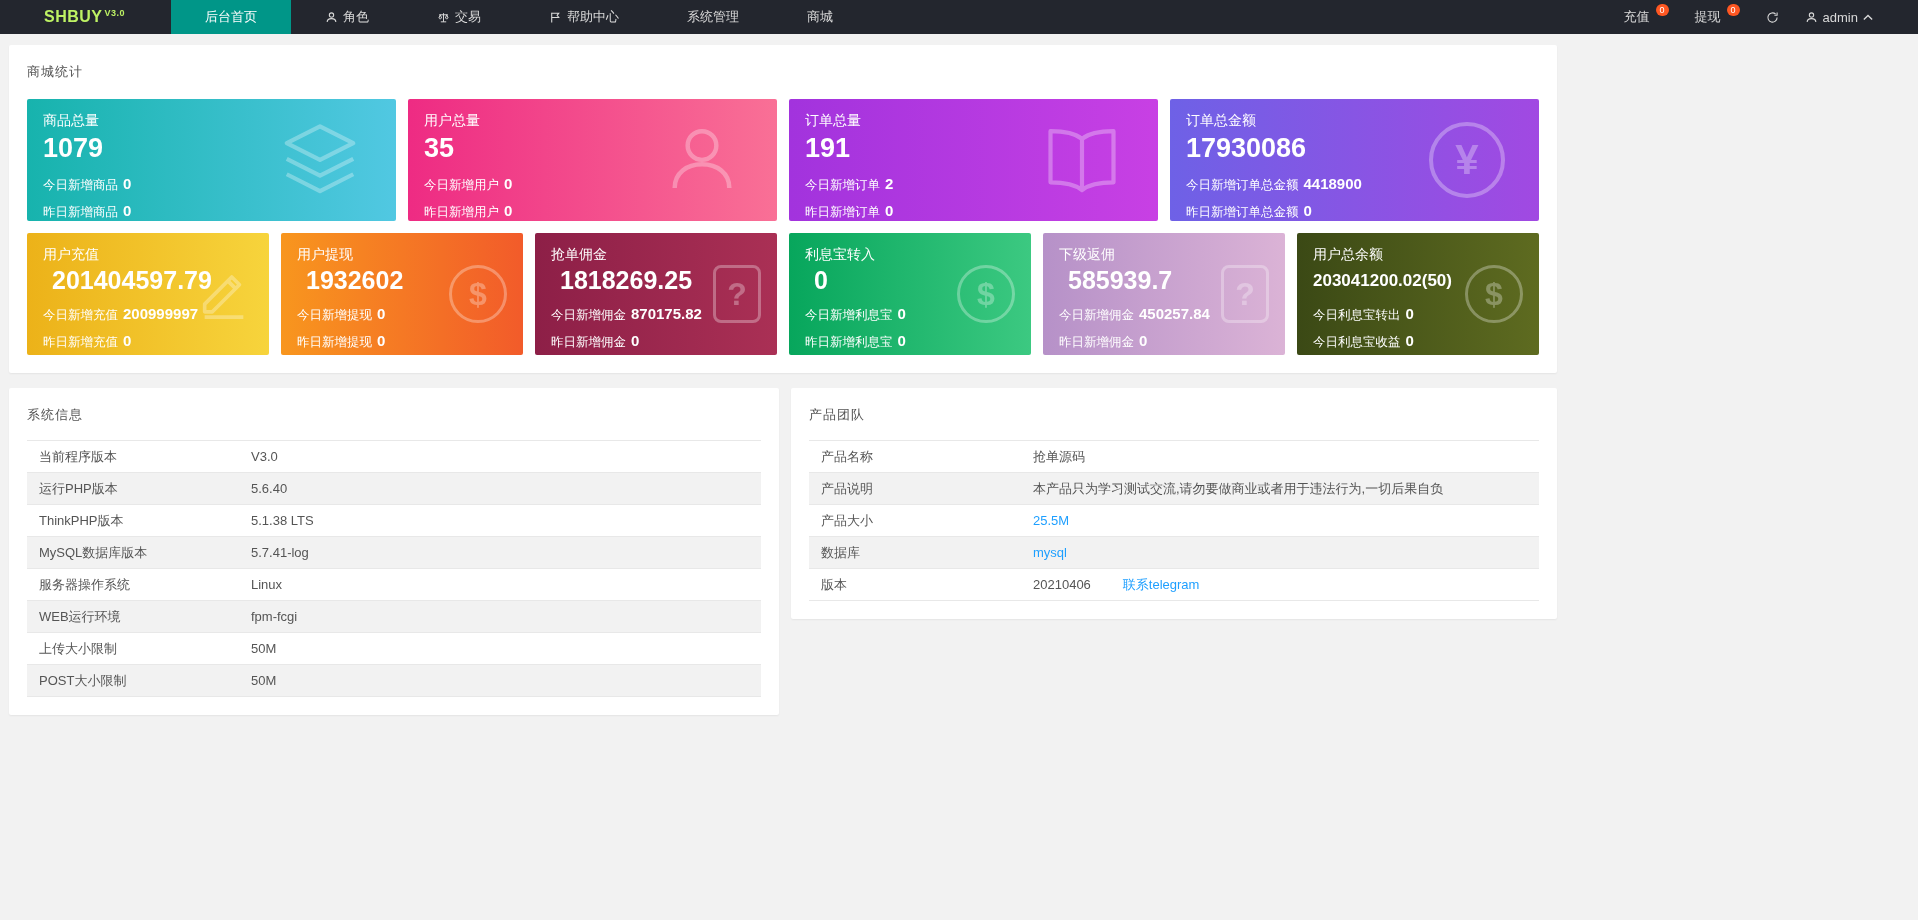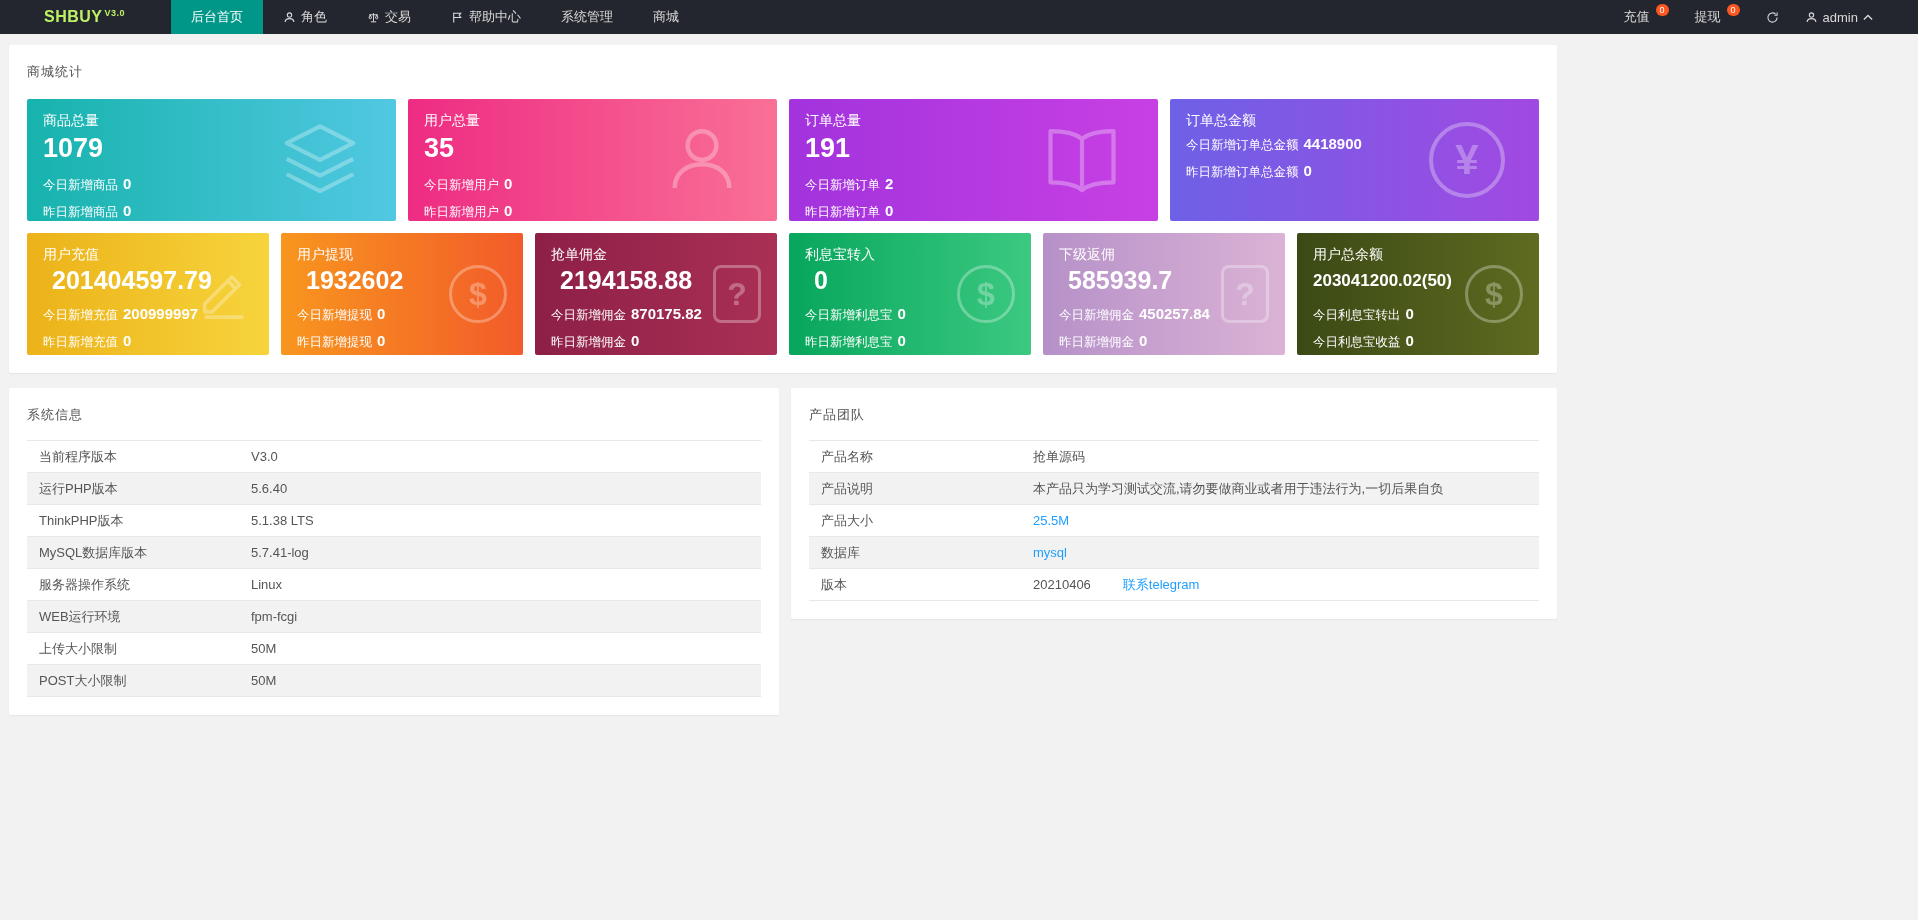--- a/index.html
+++ b/index.html
@@ -8,21 +8,21 @@
     background:#f2f2f2;
     font-family:"Liberation Sans","DejaVu Sans",sans-serif;
     font-size:13px; color:#333;
   }
 
   
   .navbar { height:34px; background:#23262e; display:flex; align-items:stretch; color:#d9d9d9; font-size:13px; }
   .logo { display:flex; align-items:center; padding:0 46px 0 44px; color:#bef264; font-size:16px; font-weight:bold; letter-spacing:.5px; white-space:nowrap; }
   .logo sup { font-size:9px; margin-left:2px; transform:translateY(-4px); font-weight:bold; }
   .nav-menu { display:flex; align-items:stretch; }
-  .nav-item { display:flex; align-items:center; gap:5px; padding:0 20px; cursor:pointer; white-space:nowrap; }
+  .nav-item { display:flex; align-items:center; gap:5px; padding:0 34px; cursor:pointer; white-space:nowrap; }
   .nav-item.active { background:#009688; color:#fff; }
   .nav-right { margin-left:auto; display:flex; align-items:stretch; padding-right:32px; }
   .nav-right .nav-item { padding:0 13px; }
   .ni { width:13px; height:13px; flex:none; }
   .nav-badge { background:#ff5722; color:#fff; font-size:9px; line-height:12px; padding:0 4px; border-radius:7px; position:relative; top:-7px; margin-left:1px; }
 
   
   .container { width:1548px; margin:11px 0 0 9px; }
   .panel { background:#fff; border-radius:2px; box-shadow:0 1px 2px rgba(0,0,0,.06); padding:18px; }
   .panel-title { font-size:13px; color:#535353; letter-spacing:1px; }
@@ -167,20 +167,21 @@
         <div class="sc-icon">
           <svg width="84" height="84" viewBox="0 0 24 24" fill="none" stroke="#fff" stroke-width="1.2" stroke-linejoin="round">
               <path d="M12 6.4C10 4.8 7 4.2 3 4.2v14.6c4 0 7 .6 9 2.2 2-1.6 5-2.2 9-2.2V4.2c-4 0-7 .6-9 2.2z"></path>
               <path d="M12 6.4V21"></path>
             </svg>
         </div>
       </div>
 
       <div class="stat-card" style="background: linear-gradient(to right, rgb(110, 97, 230), rgb(161, 73, 226));">
         <div class="sc-title">订单总金额</div>
+        <div class="sc-value">17930086</div>
         <div class="sc-line"><span>今日新增订单总金额</span><b>4418900</b></div>
         <div class="sc-line"><span>昨日新增订单总金额</span><b>0</b></div>
         <div class="sc-icon">
           <div class="circle-ico big">¥</div>
         </div>
       </div>
     </div>
 
     <div class="cards-grid small">
 
@@ -203,21 +204,21 @@
         <div class="sc-value">1932602</div>
         <div class="sc-line"><span>今日新增提现</span><b>0</b></div>
         <div class="sc-line"><span>昨日新增提现</span><b>0</b></div>
         <div class="sc-icon">
             <div class="circle-ico sm">$</div>
           </div>
       </div>
 
       <div class="stat-card small" style="background: linear-gradient(to right, rgb(141, 31, 71), rgb(170, 48, 85));">
         <div class="sc-title">抢单佣金</div>
-        <div class="sc-value">2194158.88</div>
+        <div class="sc-value">1818269.25</div>
         <div class="sc-line"><span>今日新增佣金</span><b>870175.82</b></div>
         <div class="sc-line"><span>昨日新增佣金</span><b>0</b></div>
         <div class="sc-icon">
             <div class="q-ico">?</div>
           </div>
       </div>
 
       <div class="stat-card small" style="background: linear-gradient(to right, rgb(7, 166, 92), rgb(60, 201, 129));">
         <div class="sc-title">利息宝转入</div>
         <div class="sc-value">0</div>

